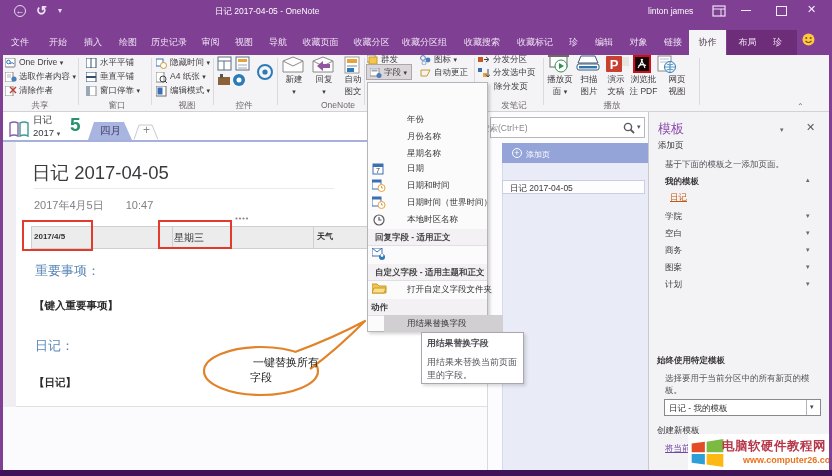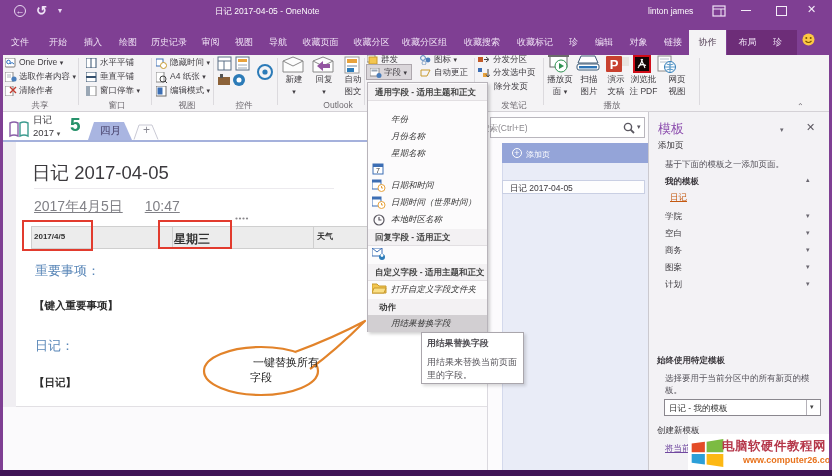--- a/index.html
+++ b/index.html
@@ -2,21 +2,21 @@
 <html><head><meta charset="utf-8">
 <style>
 html,body{margin:0;padding:0;}
 body{width:832px;height:476px;overflow:hidden;font-family:"Liberation Sans",sans-serif;}
 #app{position:relative;width:832px;height:476px;background:#fff;overflow:hidden;}
 .abs{position:absolute;}
 .tab{position:absolute;top:30px;height:25px;line-height:25px;color:#efe1f5;font-size:9px;text-align:center;}
 .glabel{position:absolute;top:100px;font-size:8.5px;color:#6e6a70;text-align:center;}
 .gsep{position:absolute;top:58px;height:47px;width:1px;background:#dcdade;}
 .rbtn{position:absolute;font-size:8.5px;color:#3f3c41;white-space:nowrap;}
-.mi{position:absolute;left:1px;width:119px;height:17px;line-height:17px;font-size:8.5px;color:#333;white-space:nowrap;font-style:italic;}
+.mi{position:absolute;left:17px;width:119px;height:17px;line-height:17px;font-size:8.5px;color:#333;white-space:nowrap;}
 .mh{position:absolute;left:1px;width:119px;height:16px;line-height:16px;font-size:8.5px;font-weight:bold;color:#444;background:#f3f1f3;border-bottom:1px solid #e2dfe2;white-space:nowrap;}
 .tpl{position:absolute;font-size:8.5px;color:#3b383d;white-space:nowrap;}
 .chev{position:absolute;font-size:7px;color:#6a6770;}
 </style></head>
 <body>
 <div id="app">
 
 <div class="abs" style="left:0;top:0;width:832px;height:22px;background:#7f3f93;"></div>
 <div class="abs" style="left:14px;top:5px;width:12px;height:12px;border:1px solid #e9d9f2;border-radius:50%;color:#f0e3f7;font-size:9px;line-height:11px;text-align:center;box-sizing:border-box;">←</div>
 <div class="abs" style="left:36px;top:3px;color:#f0e3f7;font-size:13px;font-weight:bold;transform:scaleX(-1);">↻</div>
@@ -147,21 +147,21 @@
         <path d="M31 5 L41 10 L51 5" fill="none" stroke="#8a8a8a"></path>
   <path d="M48 8 L41 8 L41 5 L35 10 L41 15 L41 12 L48 12 Z" fill="#9354a1"></path>
   <rect x="63" y="1" width="14" height="16" fill="#fff" stroke="#9a9a9a"></rect>
         <rect x="65" y="3" width="10" height="4" fill="#e8a33d"></rect>
         <rect x="65" y="9" width="10" height="2" fill="#b9c4cf"></rect>
         <rect x="65" y="12" width="7" height="4" fill="#2c7bb8"></rect>
 </svg>
 <div class="rbtn" style="left:285px;top:74px;width:18px;text-align:center;">新建<br><span style="font-size:7px;">▾</span></div>
 <div class="rbtn" style="left:315px;top:74px;width:18px;text-align:center;">回复<br><span style="font-size:7px;">▾</span></div>
 <div class="rbtn" style="left:343px;top:74px;width:20px;text-align:center;">自动<br>图文</div>
-<div class="glabel" style="left:316px;width:44px;">Outlook</div>
+<div class="glabel" style="left:316px;width:44px;">OneNote</div>
 <div class="gsep" style="left:364px;"></div>
 
 <svg class="abs" style="left:367px;top:55px;" width="12" height="10" viewBox="0 0 12 10">
         <rect x="0" y="0" width="8" height="7" fill="#fff" stroke="#8a8a8a"></rect>
         <rect x="2" y="2" width="8" height="7" fill="#f3c64f" stroke="#c89a2e"></rect>
       </svg>
 <div class="rbtn" style="left:381px;top:54px;">群发</div>
 <div class="abs" style="left:366px;top:64px;width:46px;height:16px;background:#dad6da;border:1px solid #ada7ad;box-sizing:border-box;"></div>
 <svg class="abs" style="left:370px;top:68px;" width="12" height="10" viewBox="0 0 12 10">
         <rect x="0" y="0" width="9" height="8" fill="#fff" stroke="#8a8a8a"></rect>
@@ -243,34 +243,34 @@
 <div class="abs" style="left:143px;top:123px;font-size:12px;color:#8a8a94;">+</div>
 <div class="abs" style="left:0px;top:140px;width:487px;height:2px;background:#a5b1dc;"></div>
 </div>
 
 <div id="content">
 <div class="abs" style="left:3px;top:142px;width:484px;height:328px;background:#fbfafc;"></div>
 <div class="abs" style="left:3px;top:142px;width:13px;height:265px;background:#f0eef2;"></div>
 <div class="abs" style="left:16px;top:142px;width:471px;height:264px;background:#fff;border-bottom:1px solid #e2e0e4;box-sizing:content-box;"></div>
 <div class="abs" style="left:32px;top:160px;font-size:18.5px;color:#3c3a3e;">日记 2017-04-05</div>
 <div class="abs" style="left:34px;top:188px;width:300px;height:1px;background:#eceaee;"></div>
-<div class="abs" style="left:34px;top:198px;font-size:14px;color:#808086;text-decoration:underline;">2017年4月5日<span style="margin-left:22px;">10:47</span></div>
+<div class="abs" style="left:34px;top:198px;font-size:11px;color:#808086;">2017年4月5日<span style="margin-left:22px;">10:47</span></div>
 
 <svg class="abs" style="left:235px;top:217px;" width="14" height="3" viewBox="0 0 14 3">
         <circle cx="1.5" cy="1.5" r="1.1" fill="#8a888c"></circle>
         <circle cx="5" cy="1.5" r="1.1" fill="#8a888c"></circle>
         <circle cx="8.5" cy="1.5" r="1.1" fill="#8a888c"></circle>
         <circle cx="12" cy="1.5" r="1.1" fill="#8a888c"></circle>
       </svg>
 
 <div class="abs" style="left:31px;top:226px;width:423px;height:23px;background:#ececec;border:1px solid #cfcfcf;box-sizing:border-box;"></div>
 <div class="abs" style="left:172px;top:226px;width:1px;height:23px;background:#cfcfcf;"></div>
 <div class="abs" style="left:313px;top:226px;width:1px;height:23px;background:#cfcfcf;"></div>
 <div class="abs" style="left:34px;top:232px;font-size:8px;font-weight:bold;color:#333;">2017/4/5</div>
-<div class="abs" style="left:174px;top:231px;font-size:12px;font-weight:bold;color:#333;">星期三</div>
+<div class="abs" style="left:174px;top:231px;font-size:10px;font-weight:normal;color:#333;">星期三</div>
 <div class="abs" style="left:317px;top:231px;font-size:8px;font-weight:bold;color:#333;">天气</div>
 
 <div class="abs" style="left:22px;top:220px;width:71px;height:31px;border:2.5px solid #e23b2e;box-sizing:border-box;"></div>
 <div class="abs" style="left:158px;top:220px;width:74px;height:29px;border:2.5px solid #e23b2e;box-sizing:border-box;"></div>
 
 <div class="abs" style="left:35px;top:262px;font-size:13px;color:#5a87b8;">重要事项：</div>
 <div class="abs" style="left:34px;top:299px;font-size:10.5px;font-weight:bold;color:#2c2c2c;">【键入重要事项】</div>
 <div class="abs" style="left:35px;top:337px;font-size:13px;color:#5a87b8;">日记：</div>
 <div class="abs" style="left:34px;top:376px;font-size:10.5px;font-weight:bold;color:#2c2c2c;">【日记】</div>
 </div>
@@ -330,31 +330,31 @@
   <polygon points="1,17 16,17 16,29 1,27" fill="#2c9fd8"></polygon>
   <polygon points="18,17 37,17 37,32 18,29" fill="#fdb813"></polygon>
 </svg>
 <div class="abs" style="left:722px;top:438px;font-size:12.5px;font-weight:bold;color:#b5374a;letter-spacing:.5px;white-space:nowrap;">电脑软硬件教程网</div>
 <div class="abs" style="left:743px;top:455px;font-size:9px;font-weight:bold;color:#e8731d;white-space:nowrap;">www.computer26.com</div>
 </div>
 
 <div id="menu">
 <div class="abs" style="left:367px;top:82px;width:121px;height:250px;background:#fcfbfc;border:1px solid #b8b4ba;box-shadow:2px 2px 3px rgba(0,0,0,.18);box-sizing:border-box;"></div>
 <div class="abs" style="left:367px;top:82px;width:121px;height:250px;">
-  <div class="mh" style="top:2px;"><span style="margin-left:7px;">通用字段 - 适用主题和正文</span></div>
   <div class="mi" style="top:29px;"><span style="margin-left:23px;">年份</span></div>
   <div class="mi" style="top:46px;"><span style="margin-left:23px;">月份名称</span></div>
   <div class="mi" style="top:63px;"><span style="margin-left:23px;">星期名称</span></div>
+  <div class="mi" style="top:78px;"><span style="margin-left:23px;">日期</span></div>
   <div class="mi" style="top:95px;"><span style="margin-left:23px;">日期和时间</span></div>
   <div class="mi" style="top:112px;"><span style="margin-left:23px;">日期时间（世界时间）</span></div>
   <div class="mi" style="top:129px;"><span style="margin-left:23px;">本地时区名称</span></div>
   <div class="mh" style="top:147px;"><span style="margin-left:7px;">回复字段 - 适用正文</span></div>
   <div class="mh" style="top:182px;"><span style="margin-left:7px;">自定义字段 - 适用主题和正文</span></div>
   <div class="mi" style="top:199px;"><span style="margin-left:23px;">打开自定义字段文件夹</span></div>
-  <div class="mh" style="top:217px;"><span style="margin-left:11px;">动作</span></div>
+  <div class="mh" style="top:217px;"><span style="margin-left:3px;">动作</span></div>
   <div class="mi" style="top:233px;background:#d2cfd2;"><span style="margin-left:23px;">用结果替换字段</span></div>
 
   <svg class="abs" style="left:5px;top:80px;" width="13" height="13" viewBox="0 0 13 13">
           <rect x="1" y="2" width="10" height="10" fill="#fff" stroke="#3c6eb4"></rect>
           <rect x="1" y="2" width="10" height="3" fill="#3c6eb4"></rect>
           <text x="6" y="11" font-size="7" fill="#333" text-anchor="middle" font-family="Liberation Sans,sans-serif">7</text>
         </svg>
   <svg class="abs" style="left:5px;top:97px;" width="14" height="13" viewBox="0 0 14 13">
           <rect x="0" y="1" width="9" height="9" fill="#fff" stroke="#3c6eb4"></rect>
           <rect x="0" y="1" width="9" height="2.5" fill="#3c6eb4"></rect>

